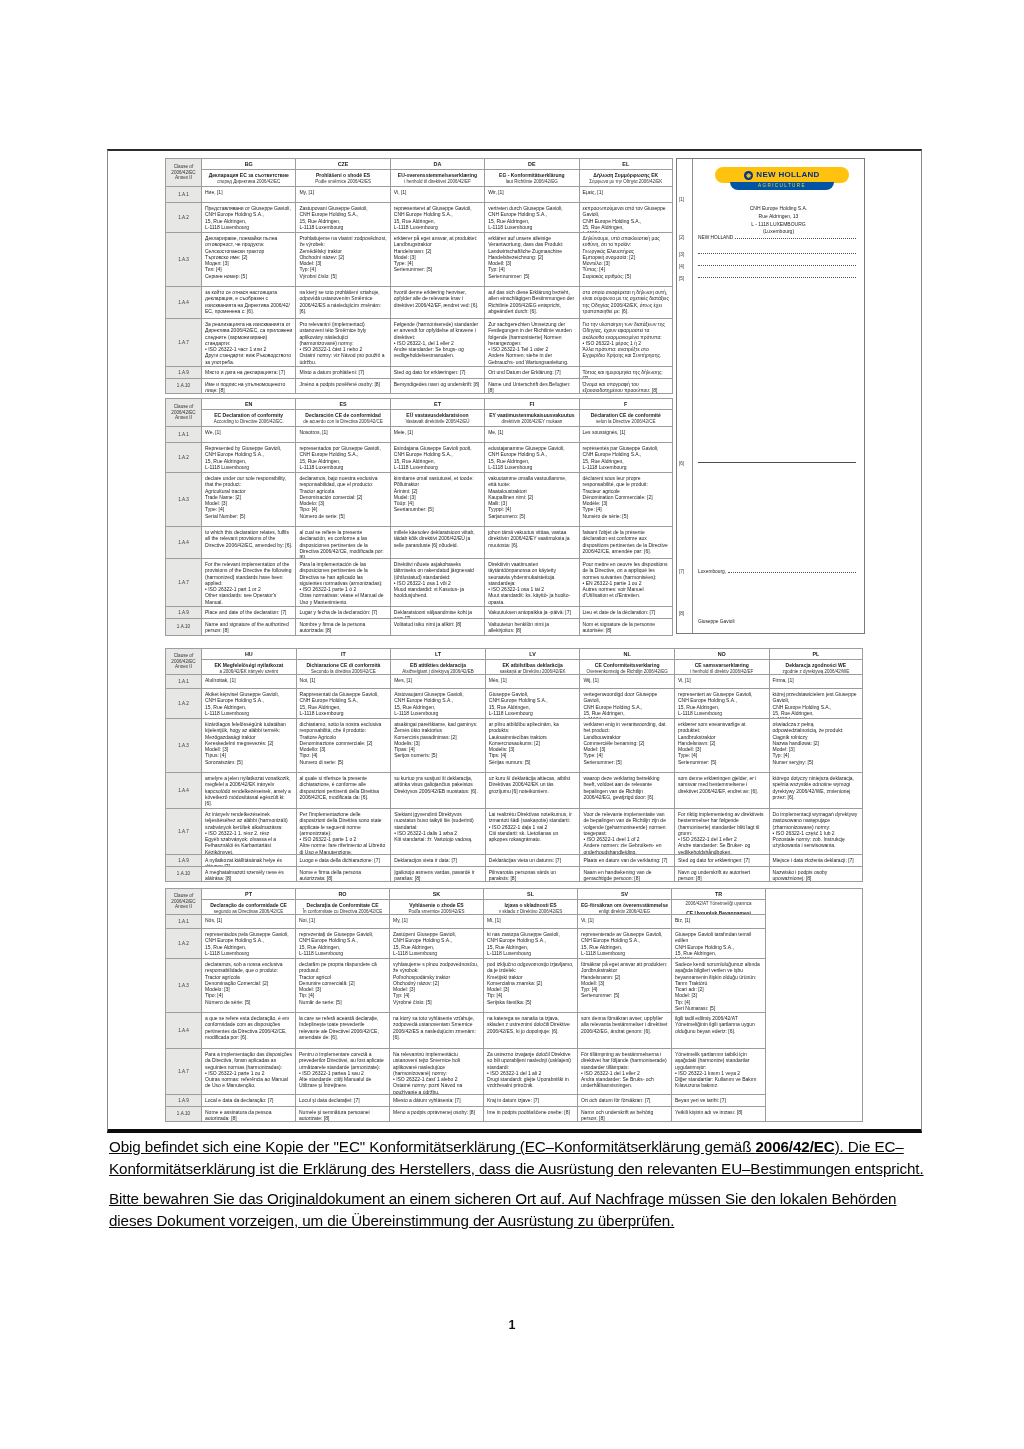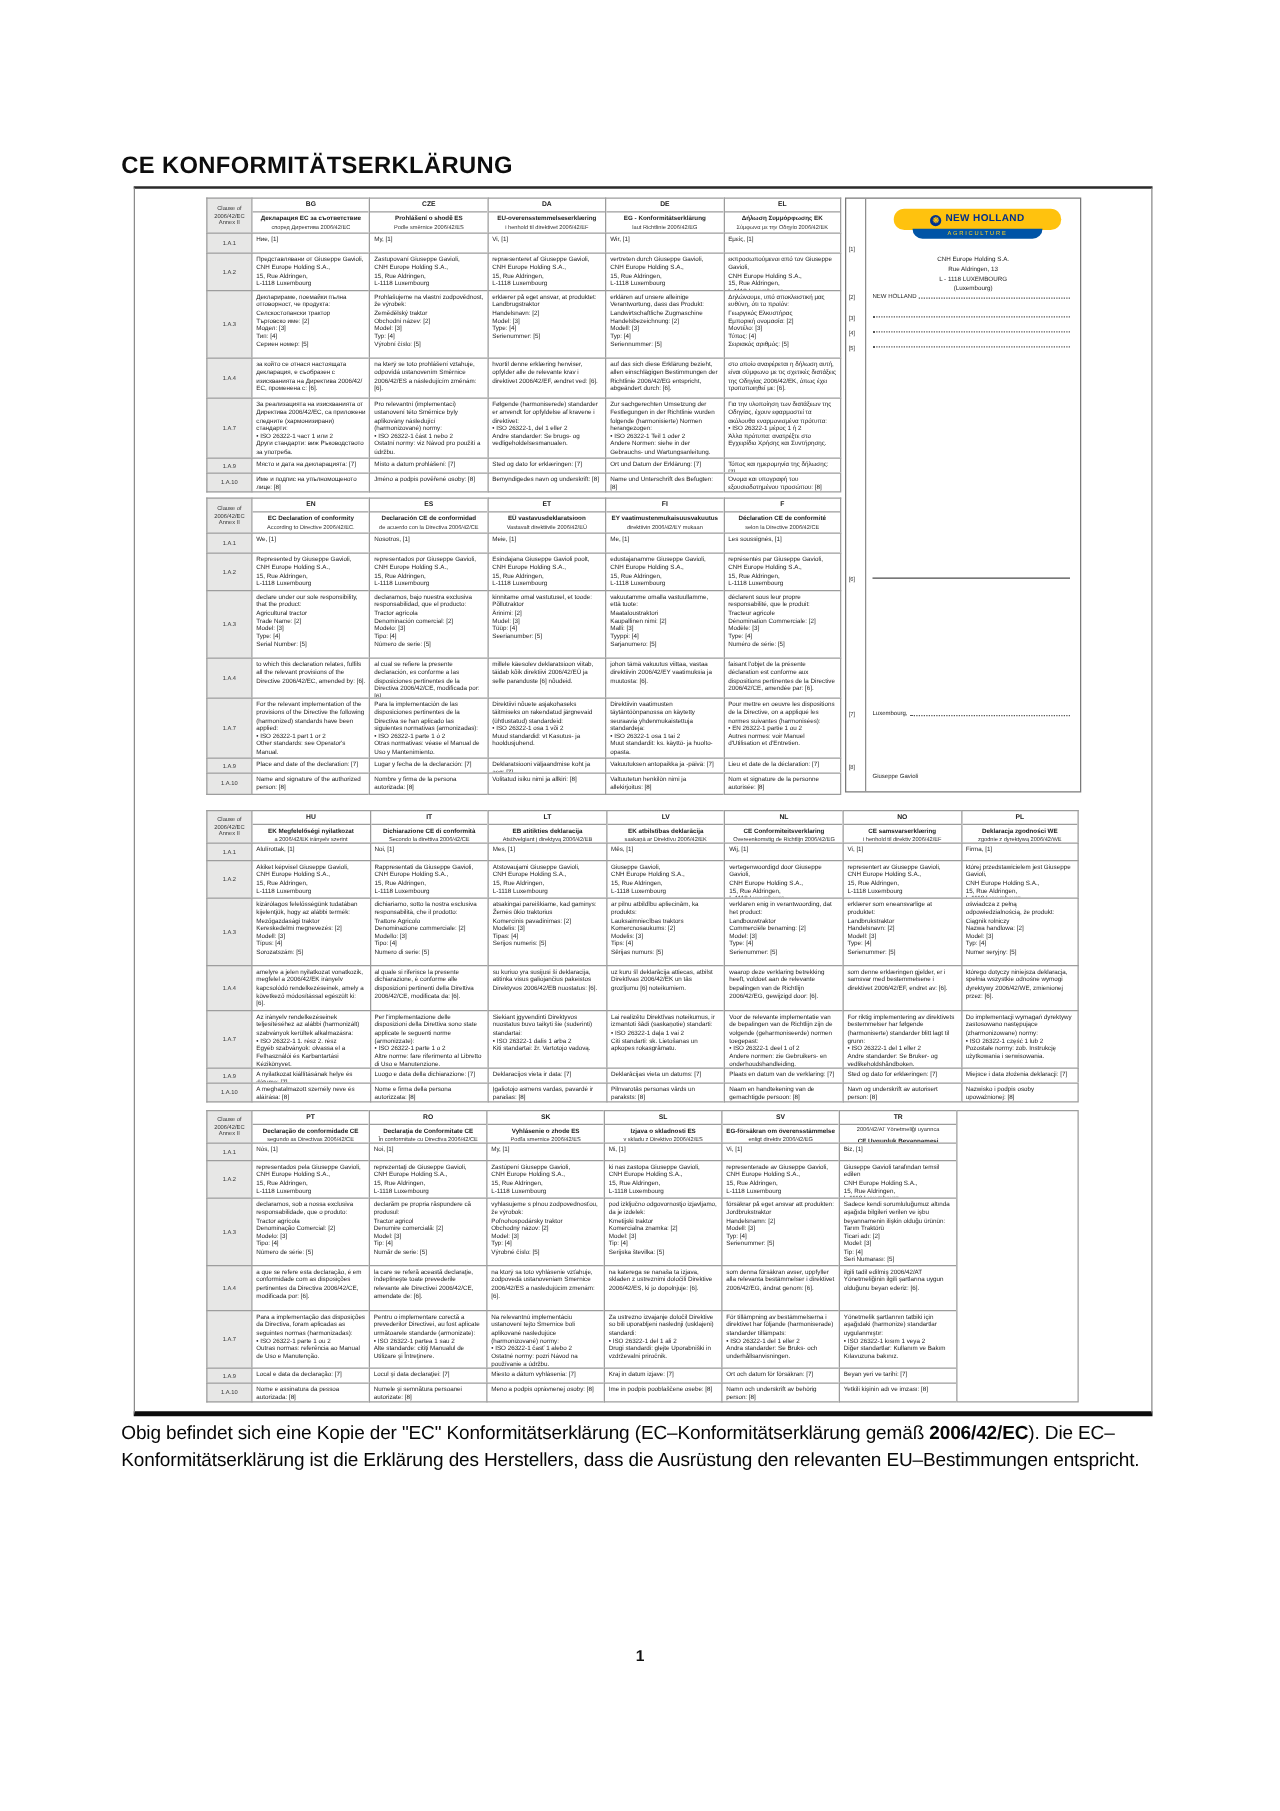--- a/index.html
+++ b/index.html
@@ -39,28 +39,27 @@
   .nh-badge{display:block;background:#ffc20e;border-radius:10px;padding:3px 0 2.5px;
             color:#002f8c;font-weight:bold;font-size:8px;letter-spacing:.3px;}
   .nh-leaf{display:inline-block;width:9px;height:9px;border-radius:50%;background:#00318f;
            color:#ffc20e;font-size:6.5px;line-height:9px;text-align:center;vertical-align:-1px;margin-right:3px;}
   .nh-banner{display:block;width:104px;margin:-1px auto 0;background:#0054a6;color:#ffd21e;
              font-size:4.6px;letter-spacing:1.4px;padding:1.5px 0 2px;border-radius:0 0 12px 12px;}
   .nh-address{position:absolute;left:16px;right:0;top:46px;text-align:center;font-size:5px;line-height:1.55;color:#222;}
   
   .footer{position:absolute;left:97px;top:1136px;width:845px;font-size:15.2px;line-height:1.42;
           letter-spacing:-.1px;color:#070707;}
-  .footer p{margin:0 0 9px 0;}
+  .footer p{margin:0 0 9px 12px;text-decoration:underline;}
   .pagenum{position:absolute;left:0;right:0;top:1318px;text-align:center;font-size:12.5px;font-weight:bold;color:#111;}
 </style>
 </head>
 <body>
 
 <div class="page">
-  <h1 class="title">CE KONFORMITÄTSERKLÄRUNG</h1>
 
   <div class="sheet">
     <div id="blocks">
         <div class="block" style="left: 57px; top: 7px;">
           <div class="col" style="width: 36px;">
             <div class="cell clausehead" style="height: 28px;">Clause of
 2006/42/EC
 Annex II</div>
             <div class="cell labelcell" style="height: 16px;">1.A.1</div>
             <div class="cell labelcell" style="height: 30px;">1.A.2</div>
@@ -620,17 +619,17 @@
         </div>
         <div class="pnum" style="top: 452px;">[8]</div>
         <div class="pitem" style="top: 460px;">
           <div class="pfx">Giuseppe Gavioli</div>
         </div>
       </div>
   </div>
 
   <div class="footer">
     <p class="fp"><span>Obig befindet sich eine Kopie der "EC" Konformitätserklärung (EC–Konformitätserklärung gemäß </span><b>2006/42/EC</b><span>). Die EC–Konformitätserklärung ist die Erklärung des Herstellers, dass die Ausrüstung den relevanten EU–Bestimmungen entspricht.</span></p>
-    <p class="fp"><br></p>
+    <p class="fp"><span>Bitte bewahren Sie das Originaldokument an einem sicheren Ort auf. Auf Nachfrage müssen Sie den lokalen Behörden dieses Dokument vorzeigen, um die Übereinstimmung der Ausrüstung zu überprüfen.</span><br></p>
   </div>
 
   <div class="pagenum">1</div>
 </div>
 
 </body></html>

